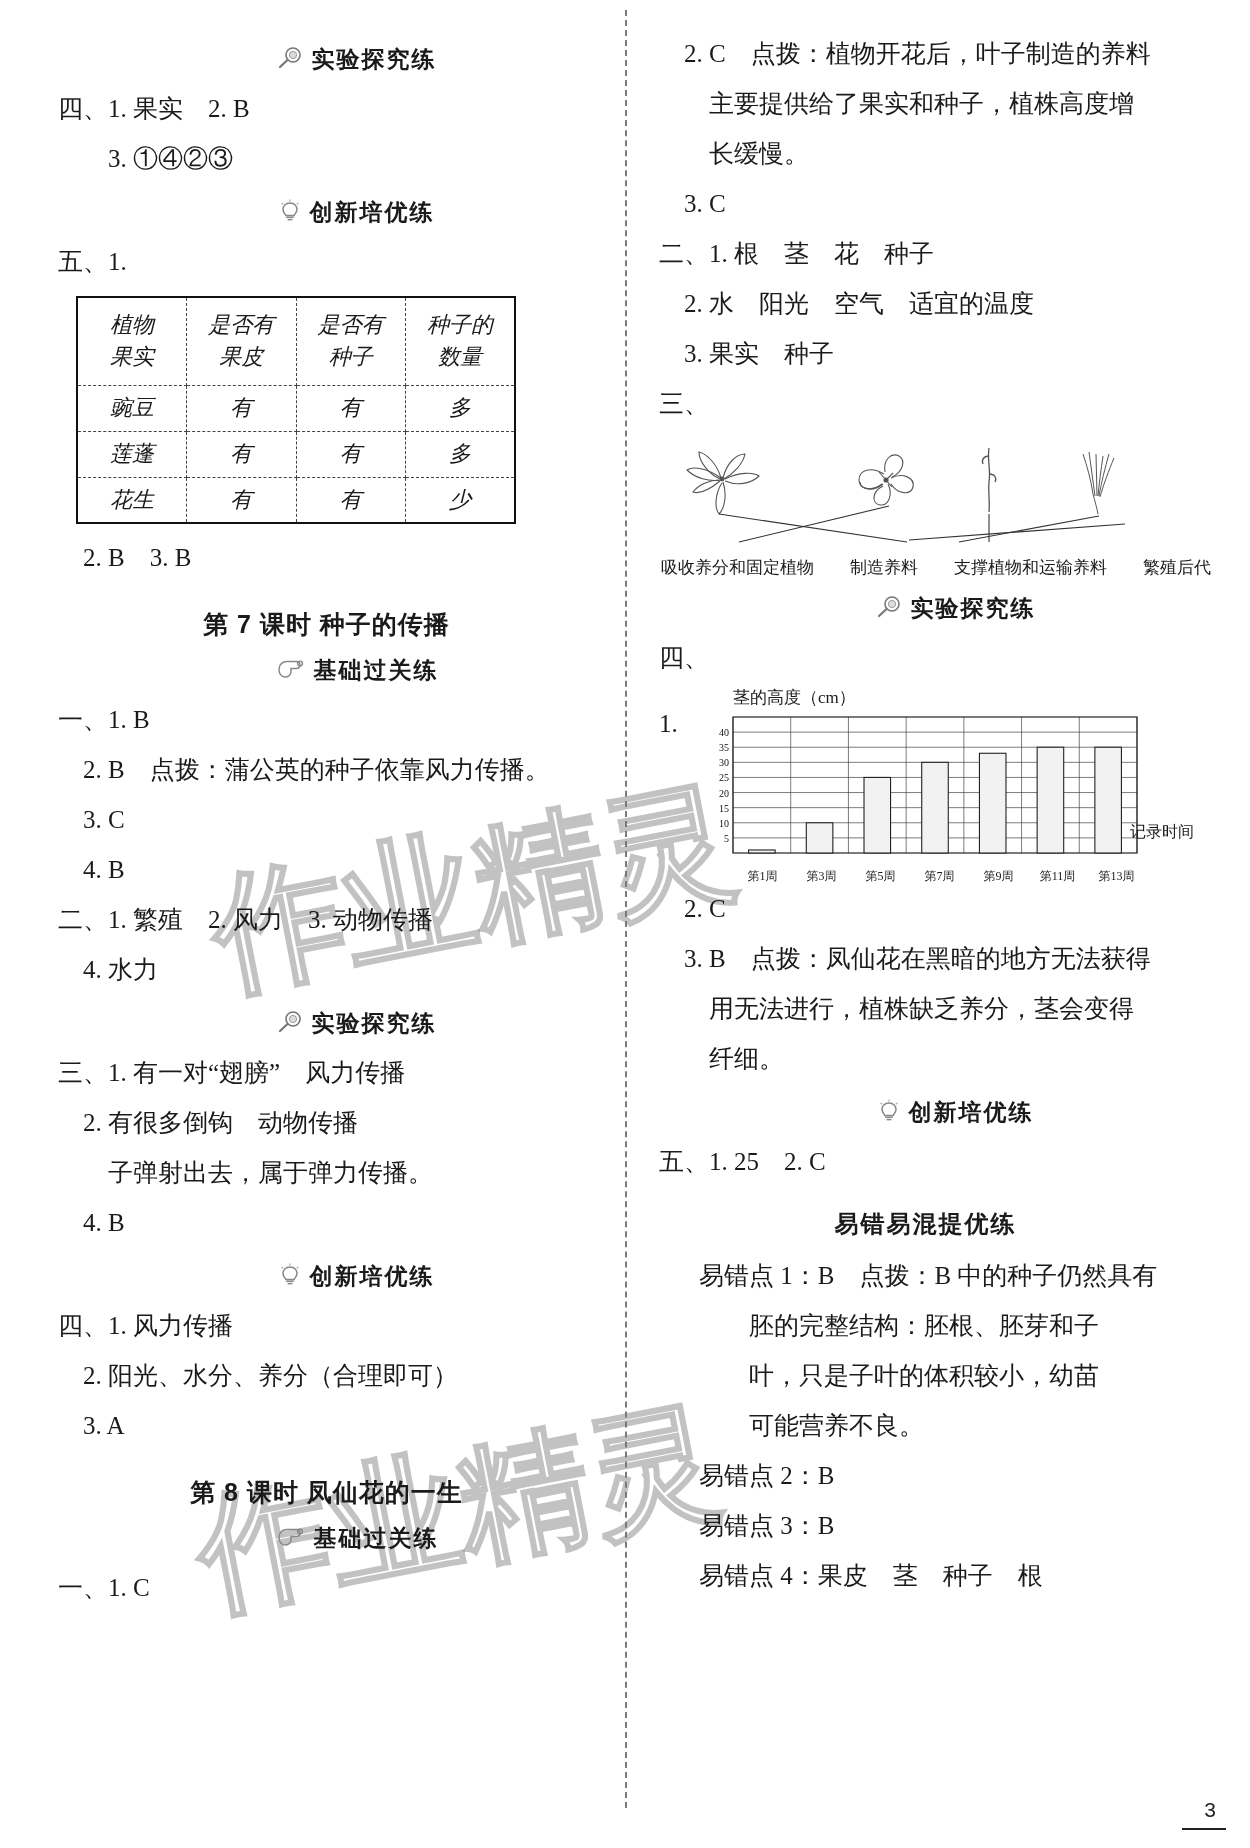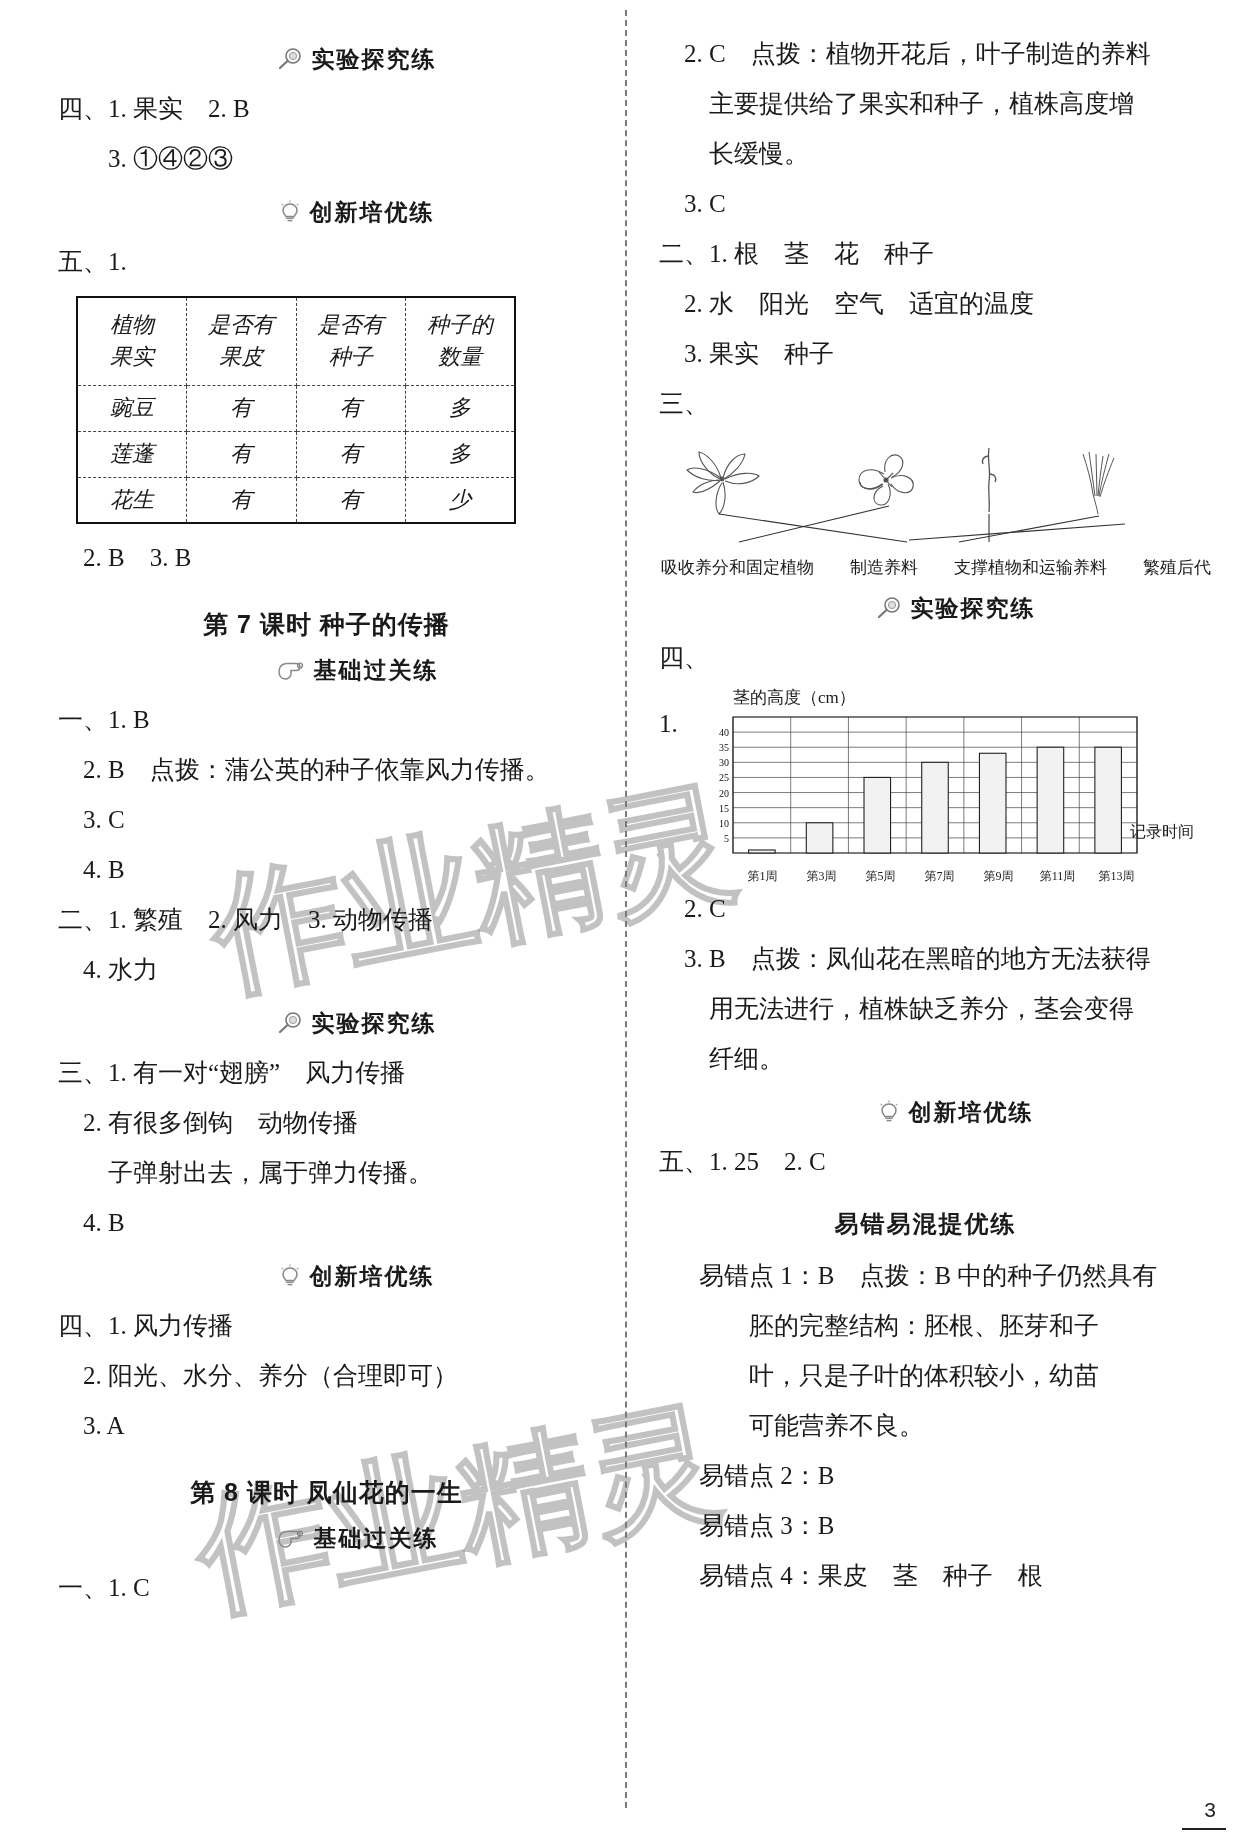--- a/index.html
+++ b/index.html
@@ -43,21 +43,21 @@
 
   
   .sec-head {
     text-align: center;
     font-family: "Liberation Sans", "DejaVu Sans", sans-serif;
     font-weight: bold;
     font-size: 23px;
     letter-spacing: 2px;
     margin: 14px 0 10px 0;
     display: flex;
-    align-items: flex-end;
+    align-items: center;
     justify-content: center;
     gap: 9px;
   }
   .sec-head.shift-r { justify-content: center; padding-left: 60px; }
   .sec-head .glyph { display: inline-block; line-height: 1; }
 
   .lesson-title {
     text-align: center;
     font-family: "Liberation Sans", "DejaVu Sans", sans-serif;
     font-weight: bold;

